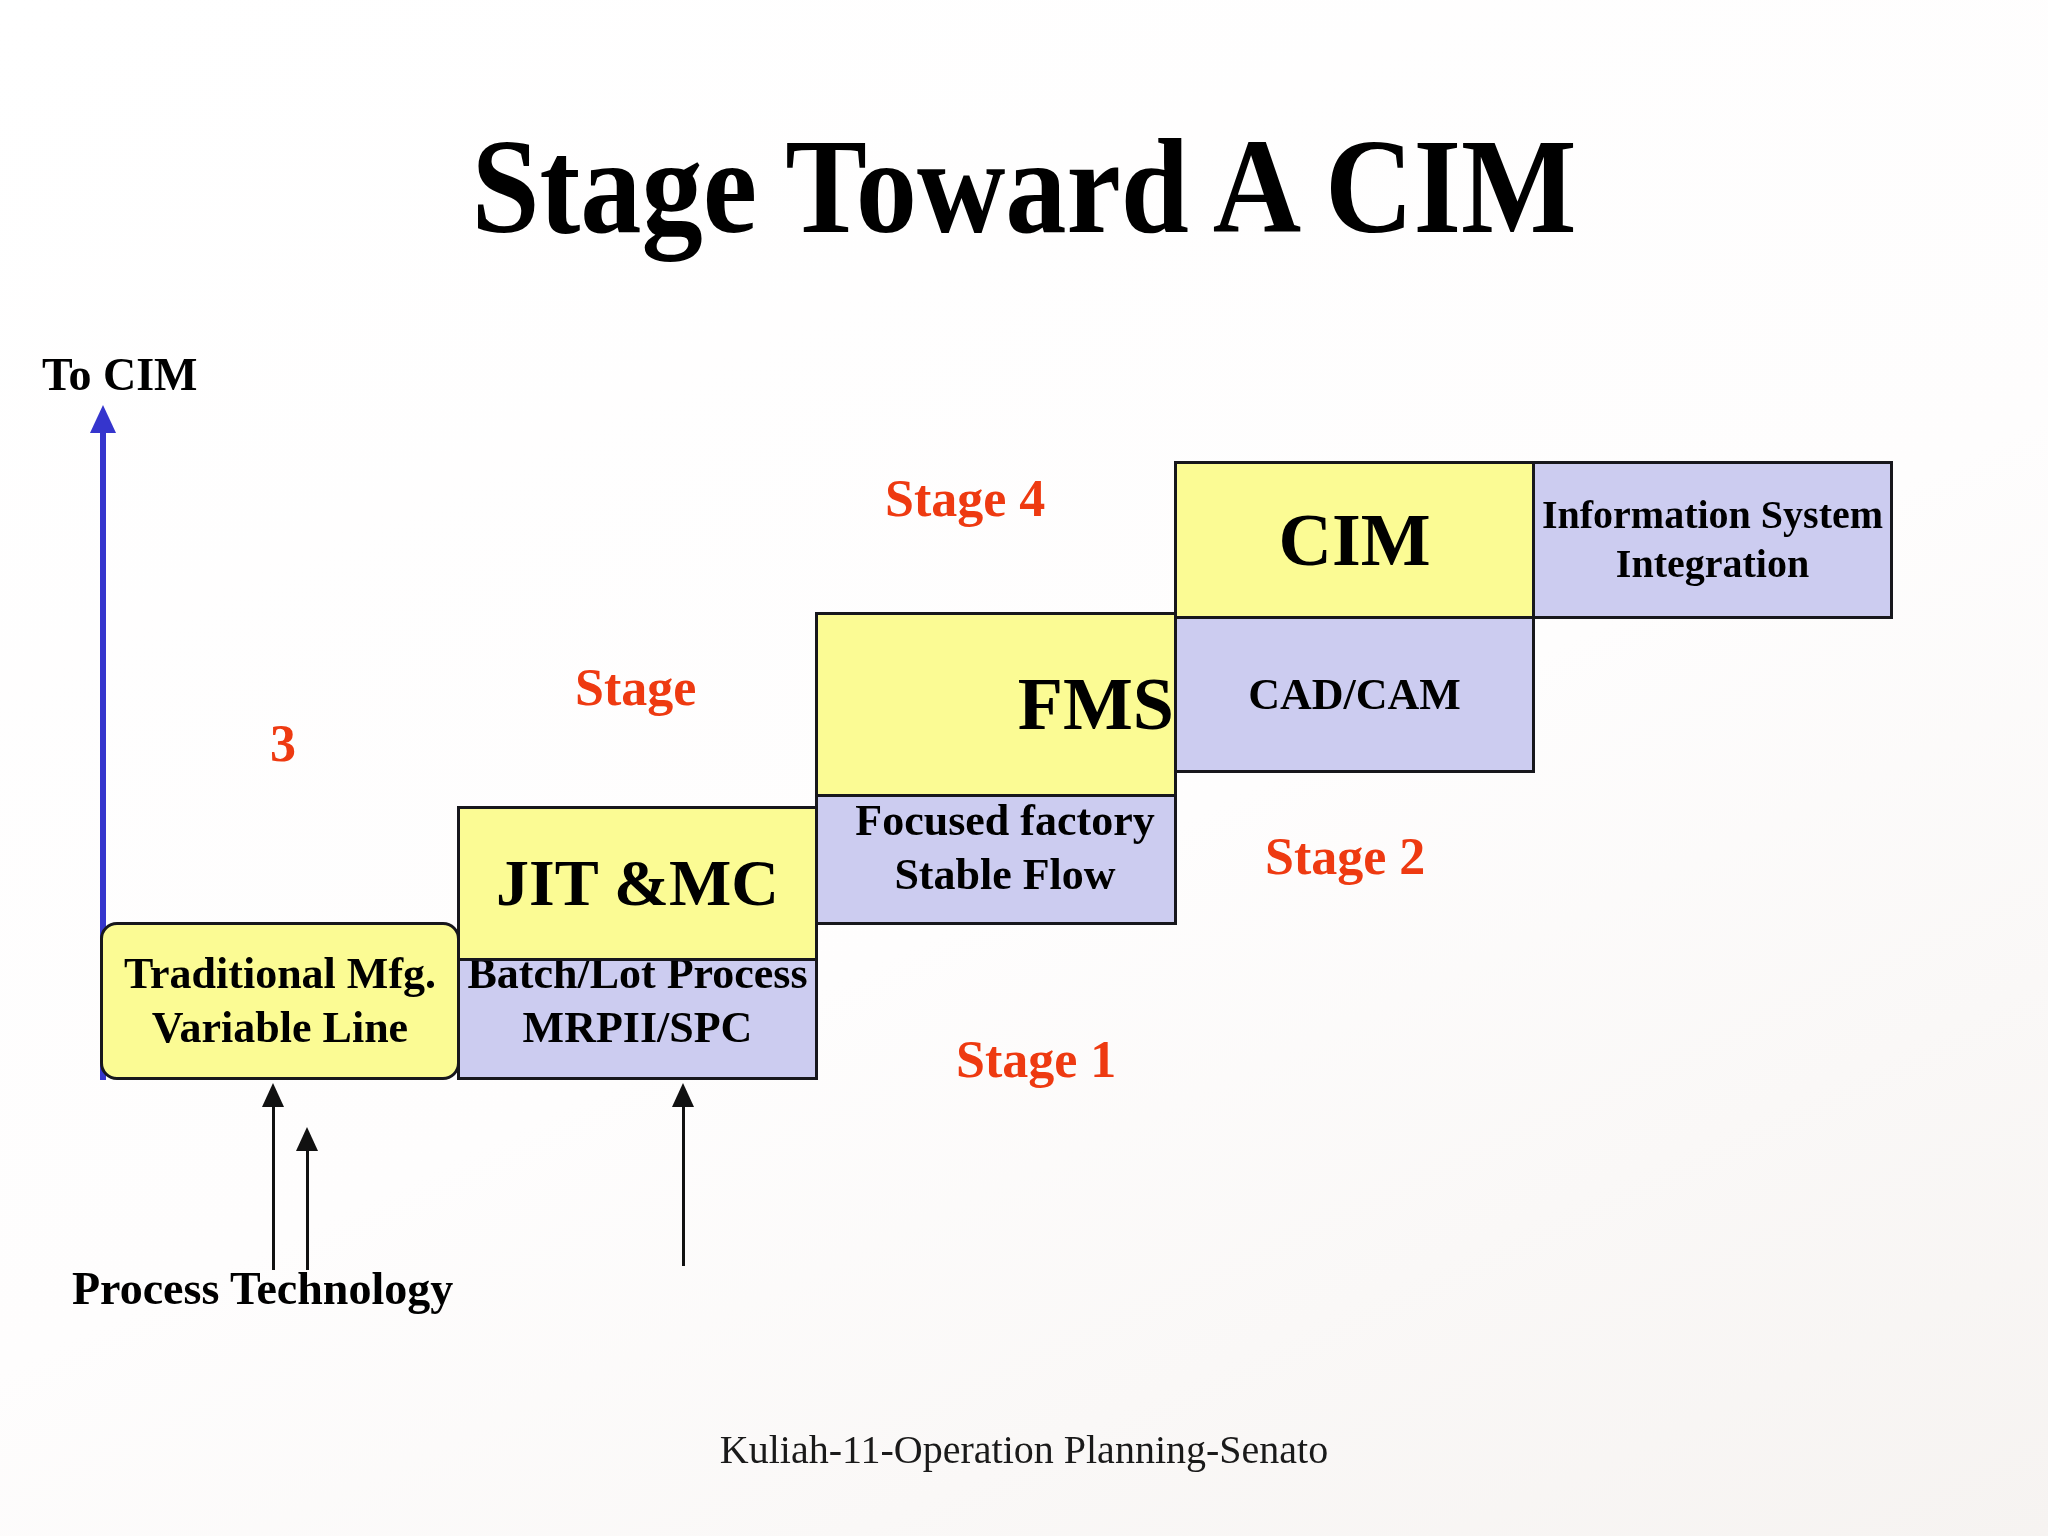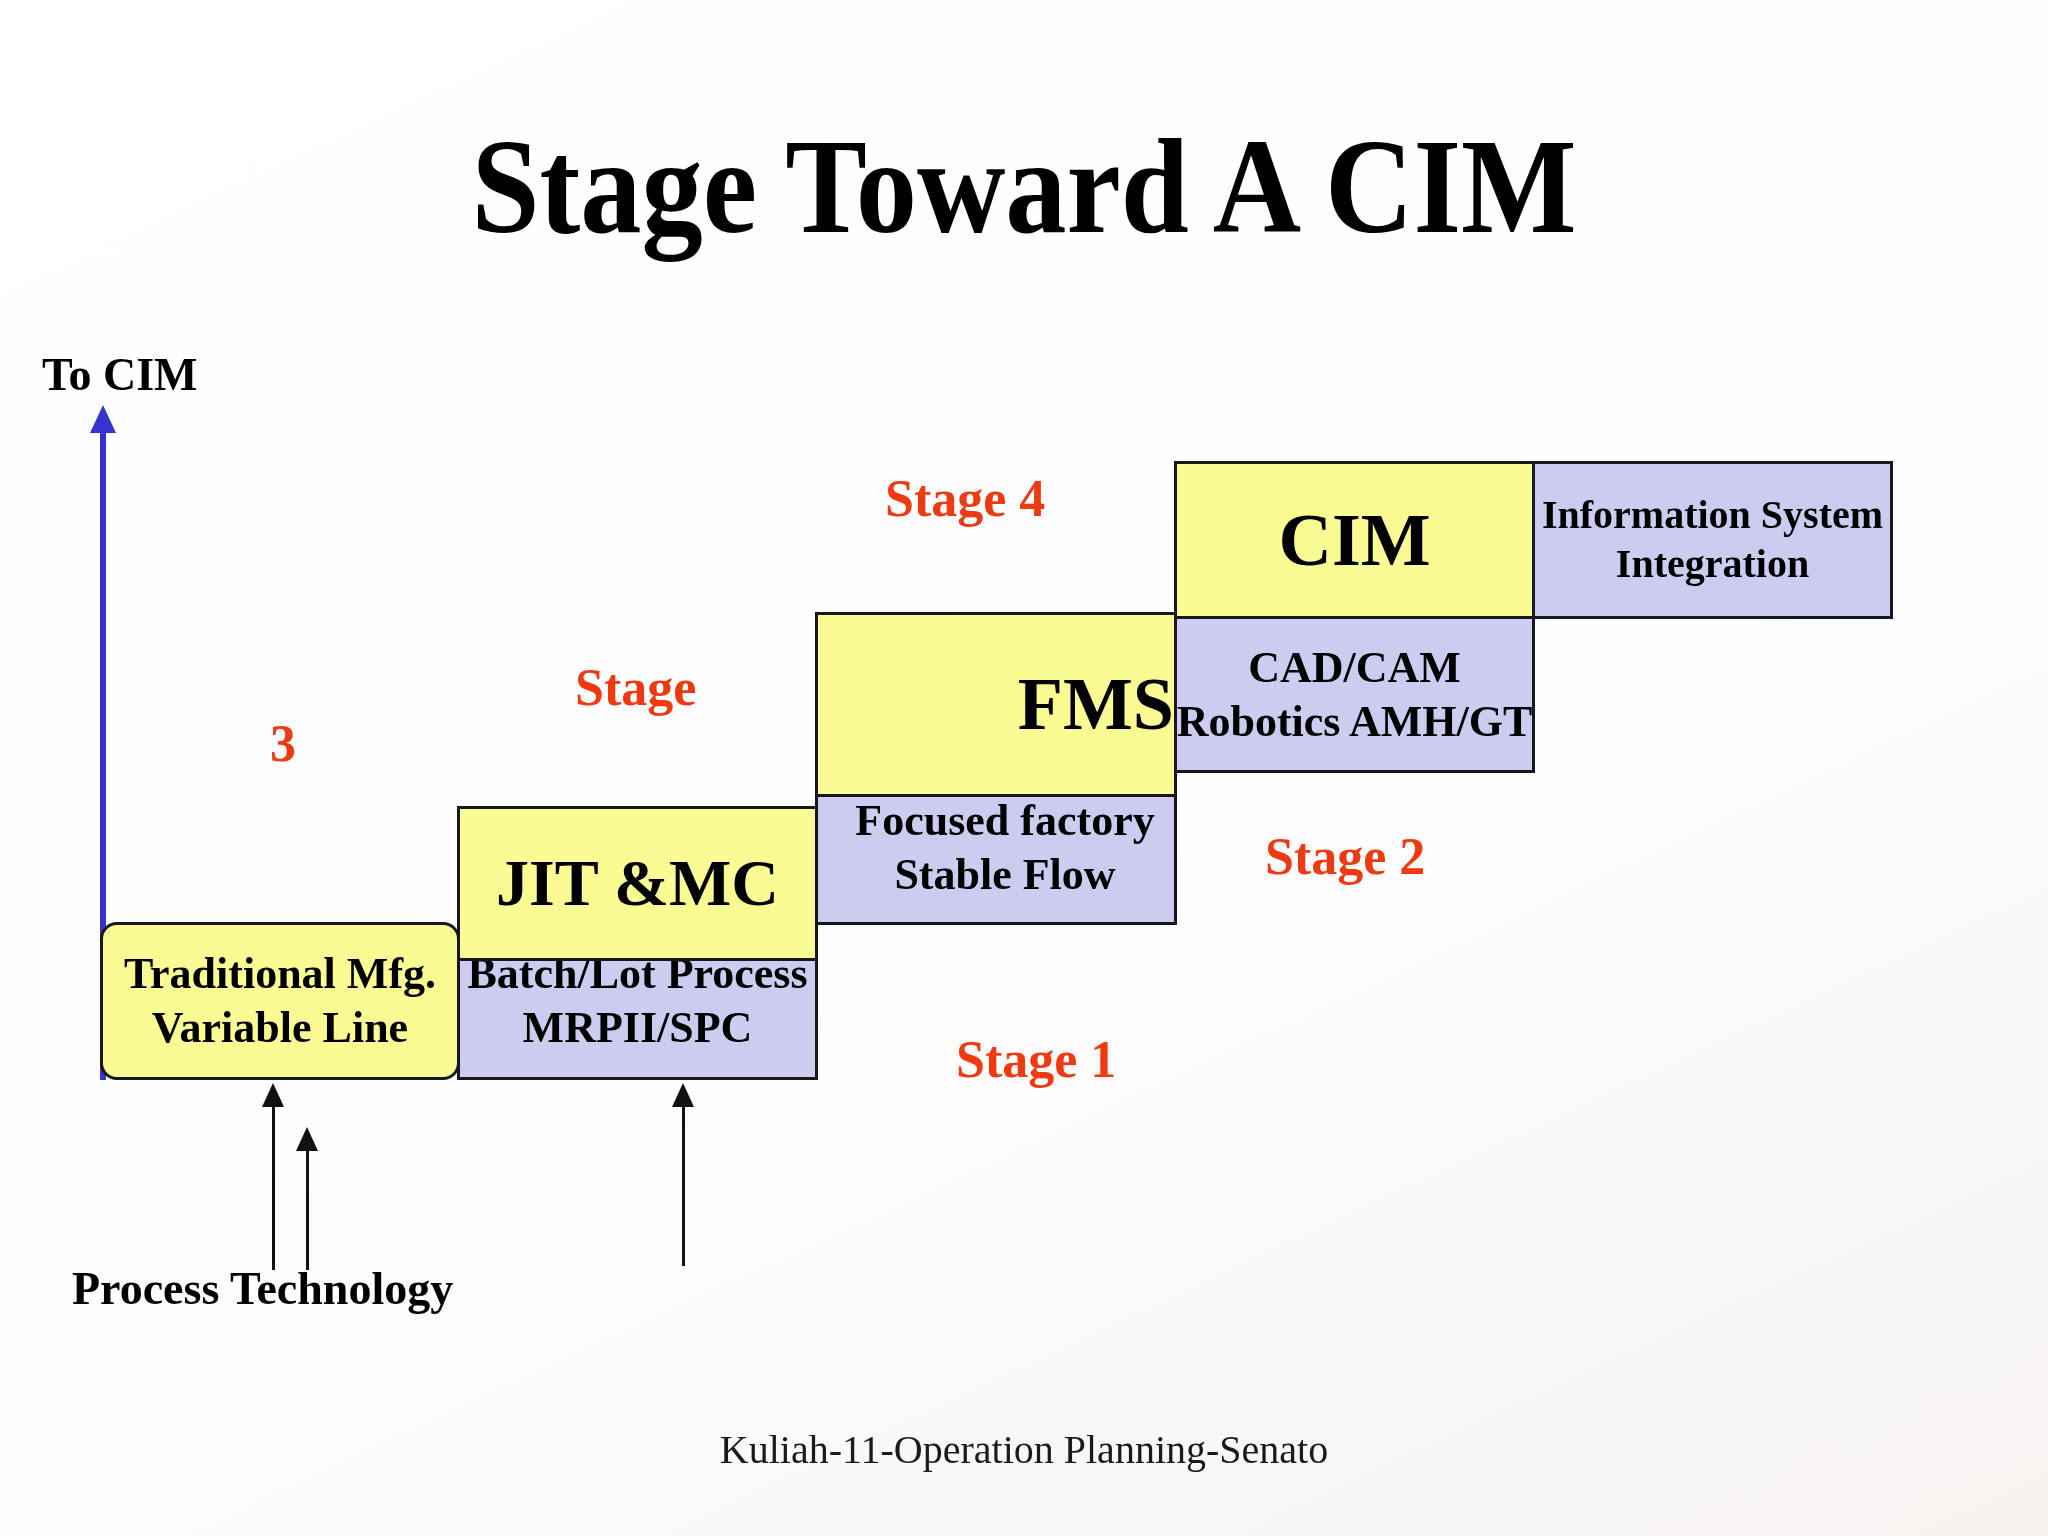--- a/index.html
+++ b/index.html
@@ -104,21 +104,20 @@
   <div class="box purple fs-two" style="left:815px;top:770px;width:362px;height:155px;padding-left:18px;">
     <span>Focused factory</span>
     <span>Stable Flow</span>
   </div>
 
   <div class="box yellow fs-big" style="left:815px;top:612px;width:362px;height:185px;align-items:flex-end;">
     <span>FMS</span>
   </div>
   <div class="box purple fs-two" style="left:1174px;top:616px;width:361px;height:157px;">
     <span>CAD/CAM</span>
-    <span>Robotics AMH/GT</span>
   </div>
 
   <div class="box yellow fs-big" style="left:1174px;top:461px;width:361px;height:158px;">
     <span>CIM</span>
   </div>
   <div class="box purple fs-info" style="left:1532px;top:461px;width:361px;height:158px;">
     <span>Information System</span>
     <span>Integration</span>
   </div>
 

